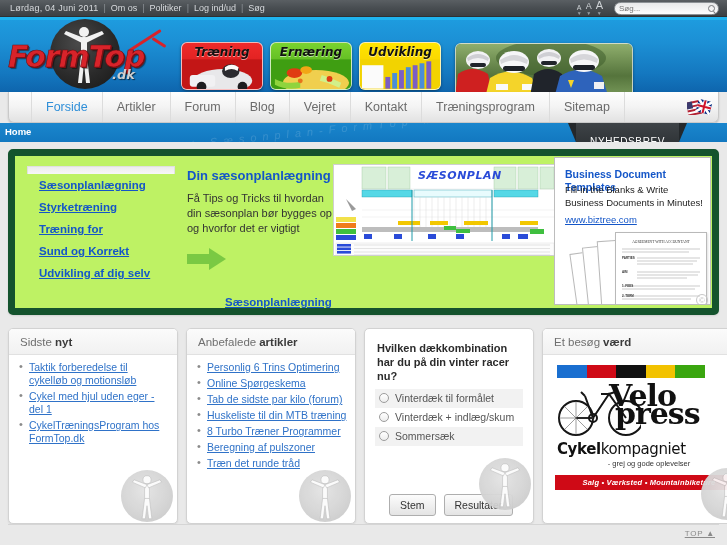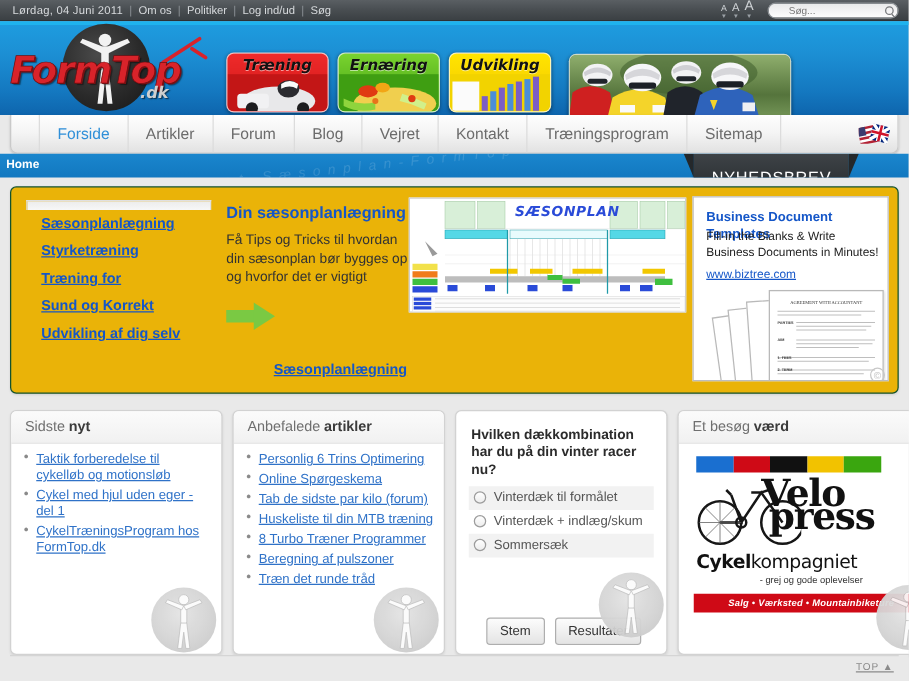--- a/index.html
+++ b/index.html
@@ -26,21 +26,21 @@
   .fsz { display: flex; align-items: flex-end; gap: 4px; margin-right: 6px; }
   .fsz span { color: #cfd3d6; line-height: 1; display: block; text-align: center; }
   .fsz .a1 { font-size: 7px; }
   .fsz .a2 { font-size: 9px; }
   .fsz .a3 { font-size: 11px; }
   .fsz .arrow { font-size: 5px; color: #9aa0a5; }
   .searchbox {
     width: 105px; height: 13px; border-radius: 7px;
     background: linear-gradient(180deg,#e8e9ea,#fdfdfd);
     border: 1px solid #8d9296;
-    display: flex; align-items: center; padding: 0 16px;
+    display: flex; align-items: center; padding: 0 4px;
     position: relative;
   }
   .searchbox input {
     border: 0; background: transparent; outline: none;
     font-family: "Liberation Sans", sans-serif;
     font-size: 8px; color: #7c7f82; width: 84px; height: 11px;
   }
   .mag {
     position: absolute; right: 3px; top: 2px;
     width: 7px; height: 7px; border: 1px solid #77797c; border-radius: 50%;
@@ -149,38 +149,38 @@
     white-space: nowrap; letter-spacing: 6px; transform: rotate(-6deg);
   }
   .crumb {
     position: relative; z-index: 2;
     padding: 3px 0 0 5px; font-size: 9.5px; font-weight: bold; color: #ffffff;
   }
   .newsletter-tab {
     position: absolute; right: 48px; top: 0; z-index: 3;
     height: 36px; padding: 0 14px;
     background: linear-gradient(180deg,#3e4347,#24282b);
-    color: #ffffff; font-size: 13px; letter-spacing: .6px;
+    color: #ffffff; font-size: 10px; letter-spacing: .6px;
     display: flex; align-items: center;
     border-radius: 0 0 3px 3px;
     box-shadow: 0 1px 2px rgba(0,0,0,.35);
   }
   .newsletter-tab::before {
     content:''; position:absolute; left:-8px; top:0; width:0; height:0;
     border-style: solid; border-width: 0 8px 19px 0; border-color: transparent #24282b transparent transparent;
   }
   .newsletter-tab::after {
     content:''; position:absolute; right:-8px; top:0; width:0; height:0;
     border-style: solid; border-width: 19px 8px 0 0; border-color: #24282b transparent transparent transparent;
   }
 
   
   .feature {
     position: absolute; left: 8px; top: 149px; width: 711px; height: 166px;
-    background: #eab308; border: 1px solid #14532d; border-radius: 5px;
+    background: #bef264; border: 7px solid #14532d; border-radius: 5px;
     box-shadow: 0 1px 2px rgba(0,0,0,.1);
   }
   .feat-sidebar { position: absolute; left: 12px; top: 10px; width: 148px; }
   .feat-sidebar .shadebar {
     height: 8px; background: linear-gradient(180deg,#ececec,#f7f7f7);
     border: 1px solid #e0e0e0; border-bottom: 0;
   }
   .feat-link {
     display: block; padding: 5px 0 5px 12px;
     font-size: 11.5px; font-weight: bold; color: #1456c8;

